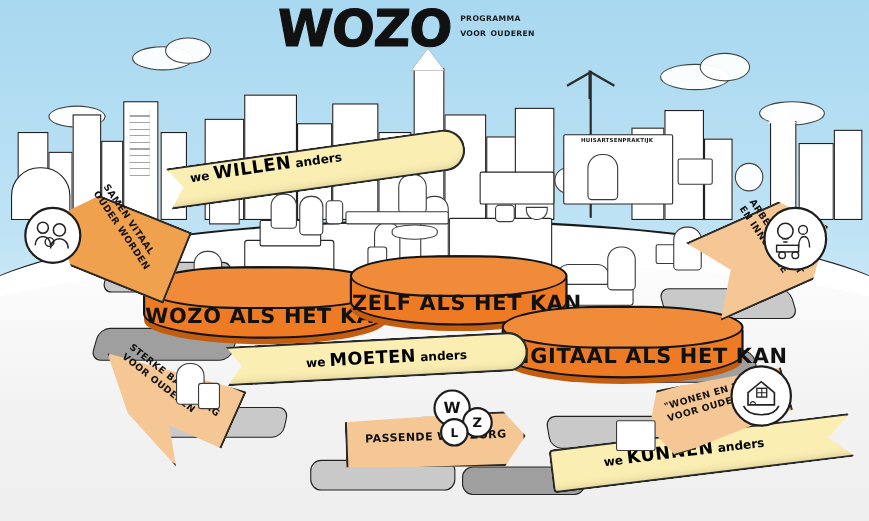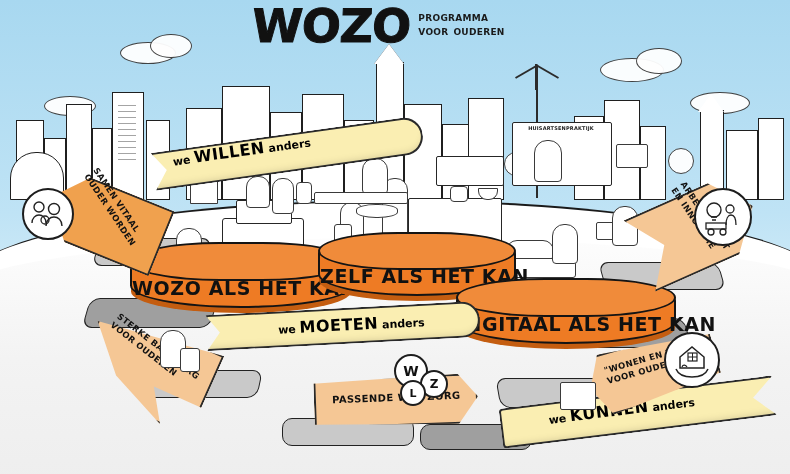--- a/index.html
+++ b/index.html
@@ -31,21 +31,21 @@
   
   .title-wrap{left:252px;top:4px;width:420px;height:56px;display:flex;align-items:flex-start;gap:8px;}
   .wozo{
     font-family:"DejaVu Sans", sans-serif;
     font-size:46px;font-weight:bold;line-height:44px;
     letter-spacing:-1px;color:#111;
     -webkit-text-stroke:1px #111;
     transform:skewX(-3deg);
   }
   .subtitle{
-    margin-top:6px;font-size:13px;line-height:13.5px;
+    margin-top:6px;font-size:10px;line-height:13.5px;
     font-weight:bold;color:#1a1a1a;letter-spacing:0.3px;
     font-variant:small-caps;text-transform:lowercase;
   }
   .subtitle span{display:block;}
 
   
   .sky-bld{
     background:#ffffff;border:1.6px solid #1f1f1f;
   }
   .cloud{

